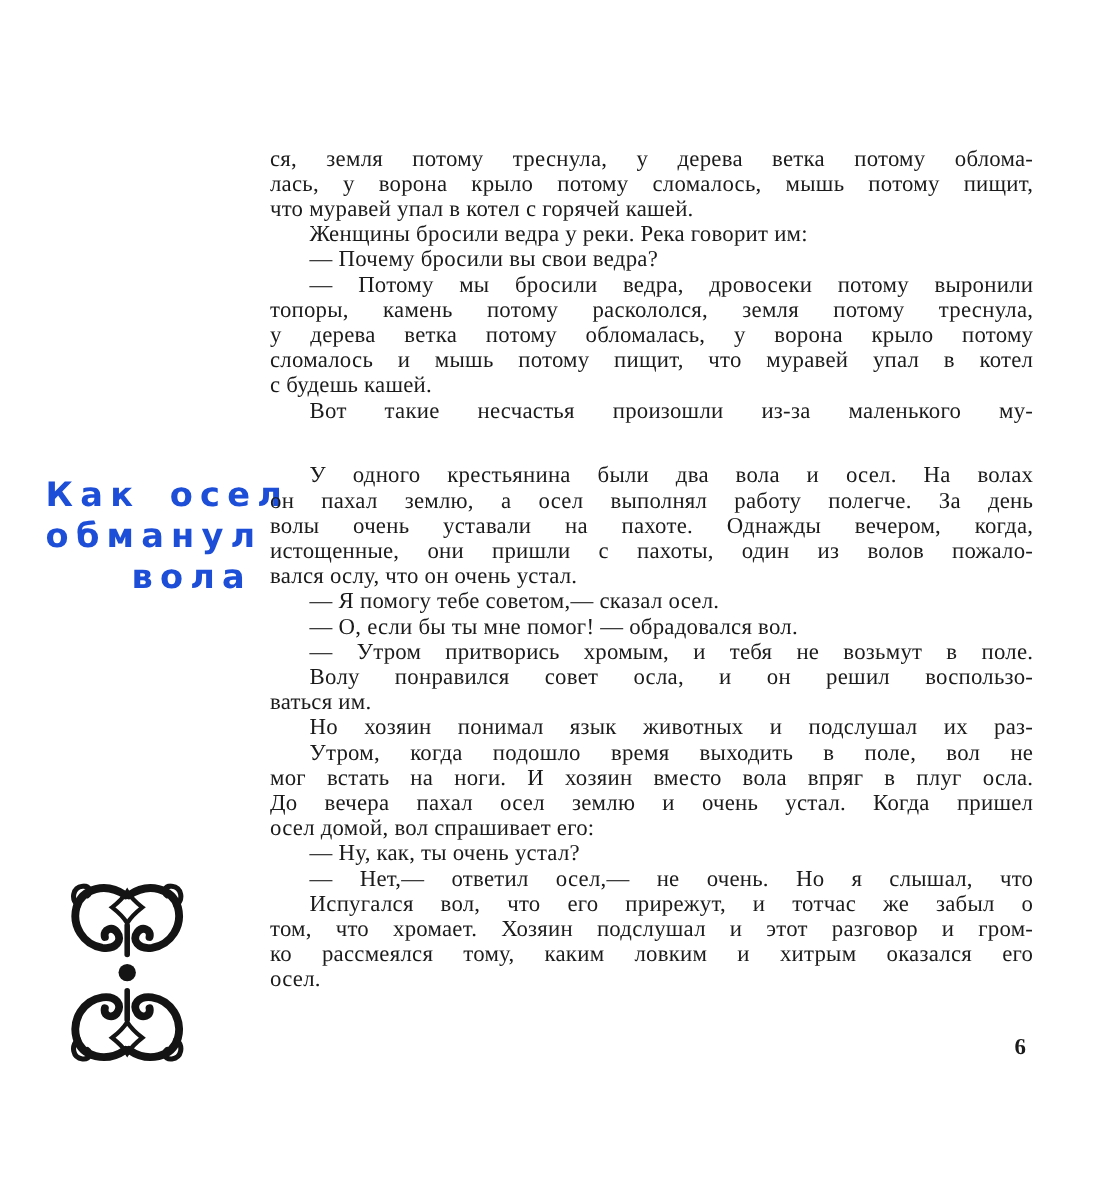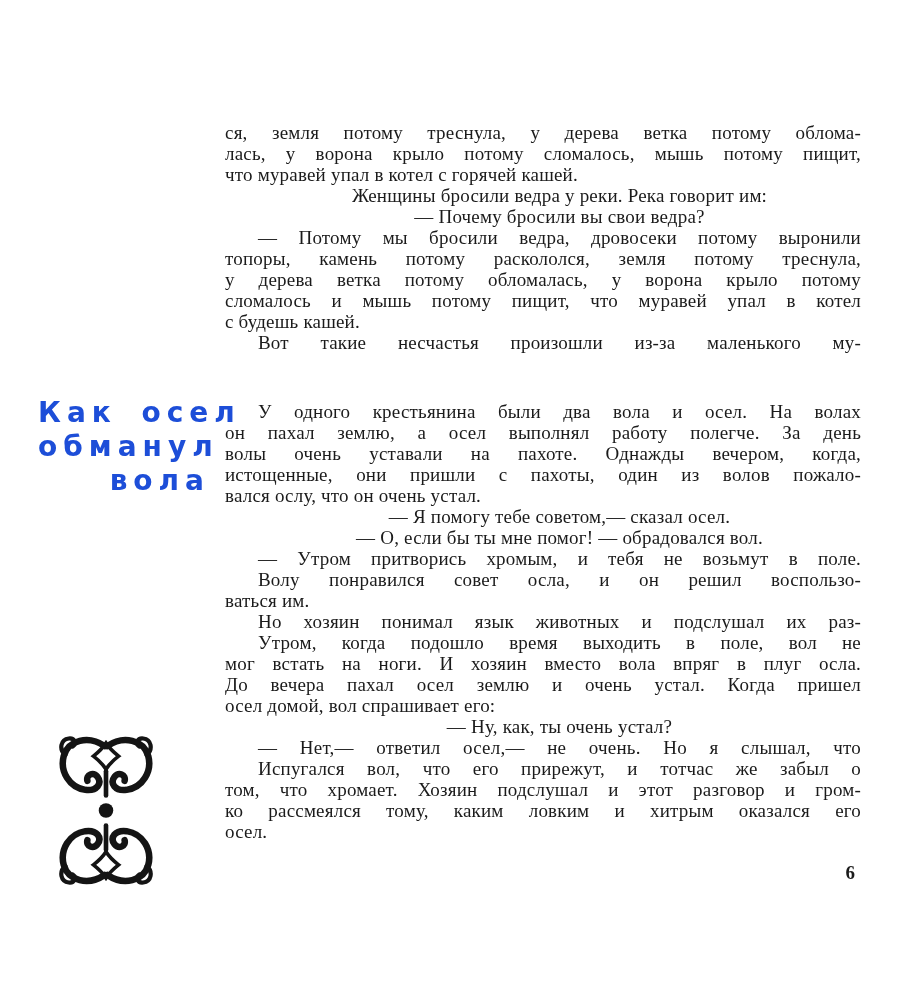--- a/index.html
+++ b/index.html
@@ -15,34 +15,34 @@
     width: 916px; height: 1000px;
     background: #ffffff;
   }
   
   .textcol {
     position: absolute;
     left: 225px; top: 109px;
     width: 636px;
   }
   .block { width: 636px; margin-top: 13px; }
-  .block2 { margin-top: 48px; }
+  .block2 { margin-top: 33px; }
   .line {
     font-size: 19px;
     line-height: 21px;
     height: 21px;
     white-space: normal;
     text-align: left;
     letter-spacing: 0.2px;
   }
   .line.jst {
     text-align: justify;
     text-align-last: justify;
   }
-  .line.ind { text-indent: 33px; text-align: center; }
+  .line.ind { text-indent: 33px; }
   
   .title {
     position: absolute;
     left: 38px; top: 396px;
     width: 172px;
     text-align: right;
     font-family: "DejaVu Sans", "Liberation Sans", sans-serif;
     font-weight: bold;
     font-size: 28px;
     line-height: 34px;

